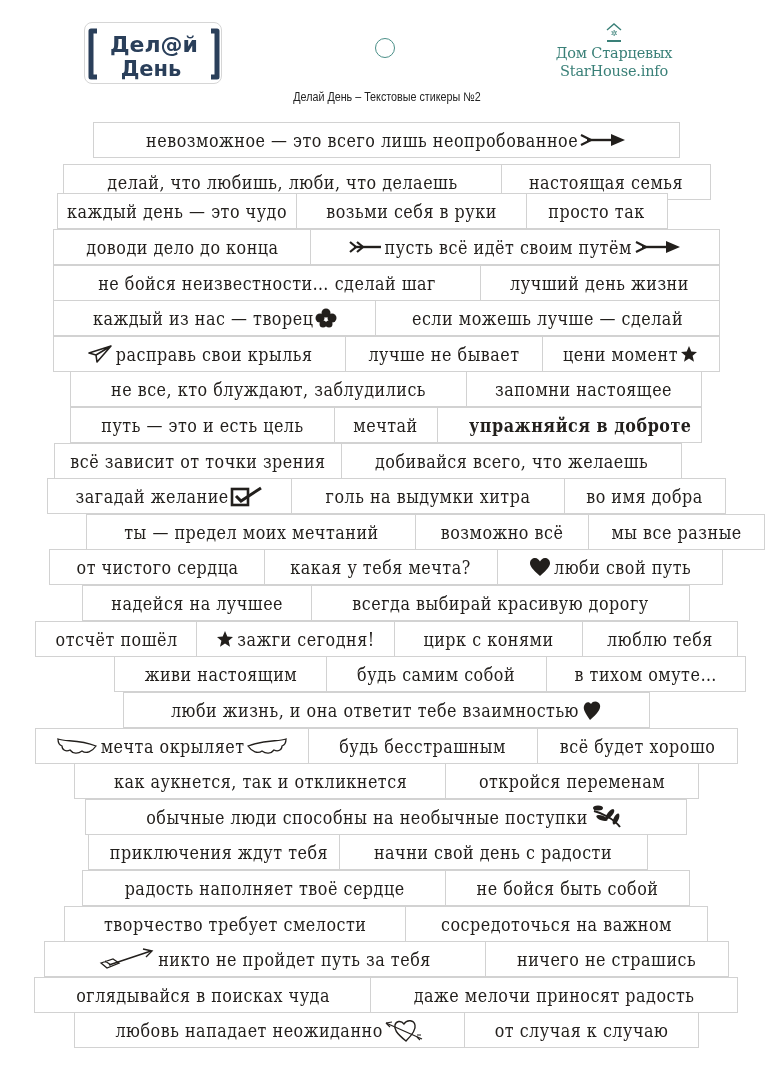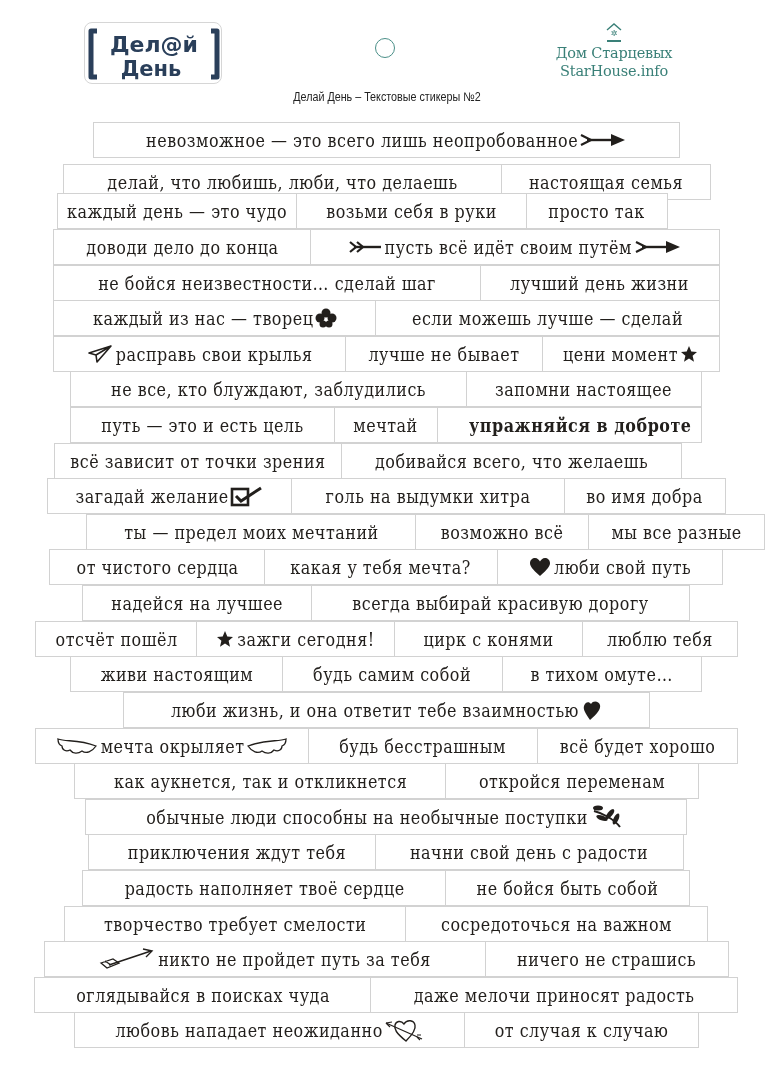--- a/index.html
+++ b/index.html
@@ -235,21 +235,21 @@
         <span class="txt" style="transform: scaleX(0.84); width: 164px; margin-left: -13.12px; margin-right: -13.12px;">зажги сегодня!</span>
       </div>
       <div class="cell" style="width: 189.5px;">
         <span class="txt" style="transform: scaleX(0.84); width: 155px; margin-left: -12.4px; margin-right: -12.4px;">цирк с конями</span>
       </div>
       <div class="cell" style="width: 156.5px;">
         <span class="txt" style="transform: scaleX(0.84); width: 126px; margin-left: -10.08px; margin-right: -10.08px;">люблю тебя</span>
       </div>
     </div>
     <div class="row" style="left: 70px; top: 656px;">
-      <div class="cell" style="width: 213px;">
+      <div class="cell" style="width: 213px; margin-left: 44px;">
         <span class="txt" style="transform: scaleX(0.84); width: 182px; margin-left: -14.56px; margin-right: -14.56px;">живи настоящим</span>
       </div>
       <div class="cell" style="width: 221.5px;">
         <span class="txt" style="transform: scaleX(0.84); width: 188px; margin-left: -15.04px; margin-right: -15.04px;">будь самим собой</span>
       </div>
       <div class="cell" style="width: 200.5px;">
         <span class="txt" style="transform: scaleX(0.84); width: 169px; margin-left: -13.52px; margin-right: -13.52px;">в тихом омуте…</span>
       </div>
     </div>
     <div class="row" style="left: 123px; top: 692px;">
@@ -299,21 +299,21 @@
             <path d="M30 22 C24 14 12 8 4 6" fill="none" stroke="#221f1c" stroke-width="2"></path>
             <ellipse cx="8" cy="3" rx="5" ry="2.5" fill="#221f1c"></ellipse>
             <ellipse cx="12" cy="13" rx="6" ry="2.5" transform="rotate(20 12 13)" fill="#221f1c"></ellipse>
             <ellipse cx="20" cy="9" rx="6" ry="2.5" transform="rotate(-50 20 9)" fill="#221f1c"></ellipse>
             <ellipse cx="26" cy="14" rx="6" ry="2.5" transform="rotate(-65 26 14)" fill="#221f1c"></ellipse>
           </svg>
         </span>
       </div>
     </div>
     <div class="row" style="left: 88px; top: 834px;">
-      <div class="cell" style="width: 288px; padding-left: 10px;">
+      <div class="cell" style="width: 252px; padding-left: 10px;">
         <span class="txt" style="transform: scaleX(0.84); width: 260px; margin-left: -20.8px; margin-right: -20.8px;">приключения ждут тебя</span>
       </div>
       <div class="cell" style="width: 309.5px;">
         <span class="txt" style="transform: scaleX(0.84); width: 284px; margin-left: -22.72px; margin-right: -22.72px;">начни свой день с радости</span>
       </div>
     </div>
     <div class="row" style="left: 82px; top: 870px;">
       <div class="cell" style="width: 364px;">
         <span class="txt" style="transform: scaleX(0.84); width: 333px; margin-left: -26.64px; margin-right: -26.64px;">радость наполняет твоё сердце</span>
       </div>

